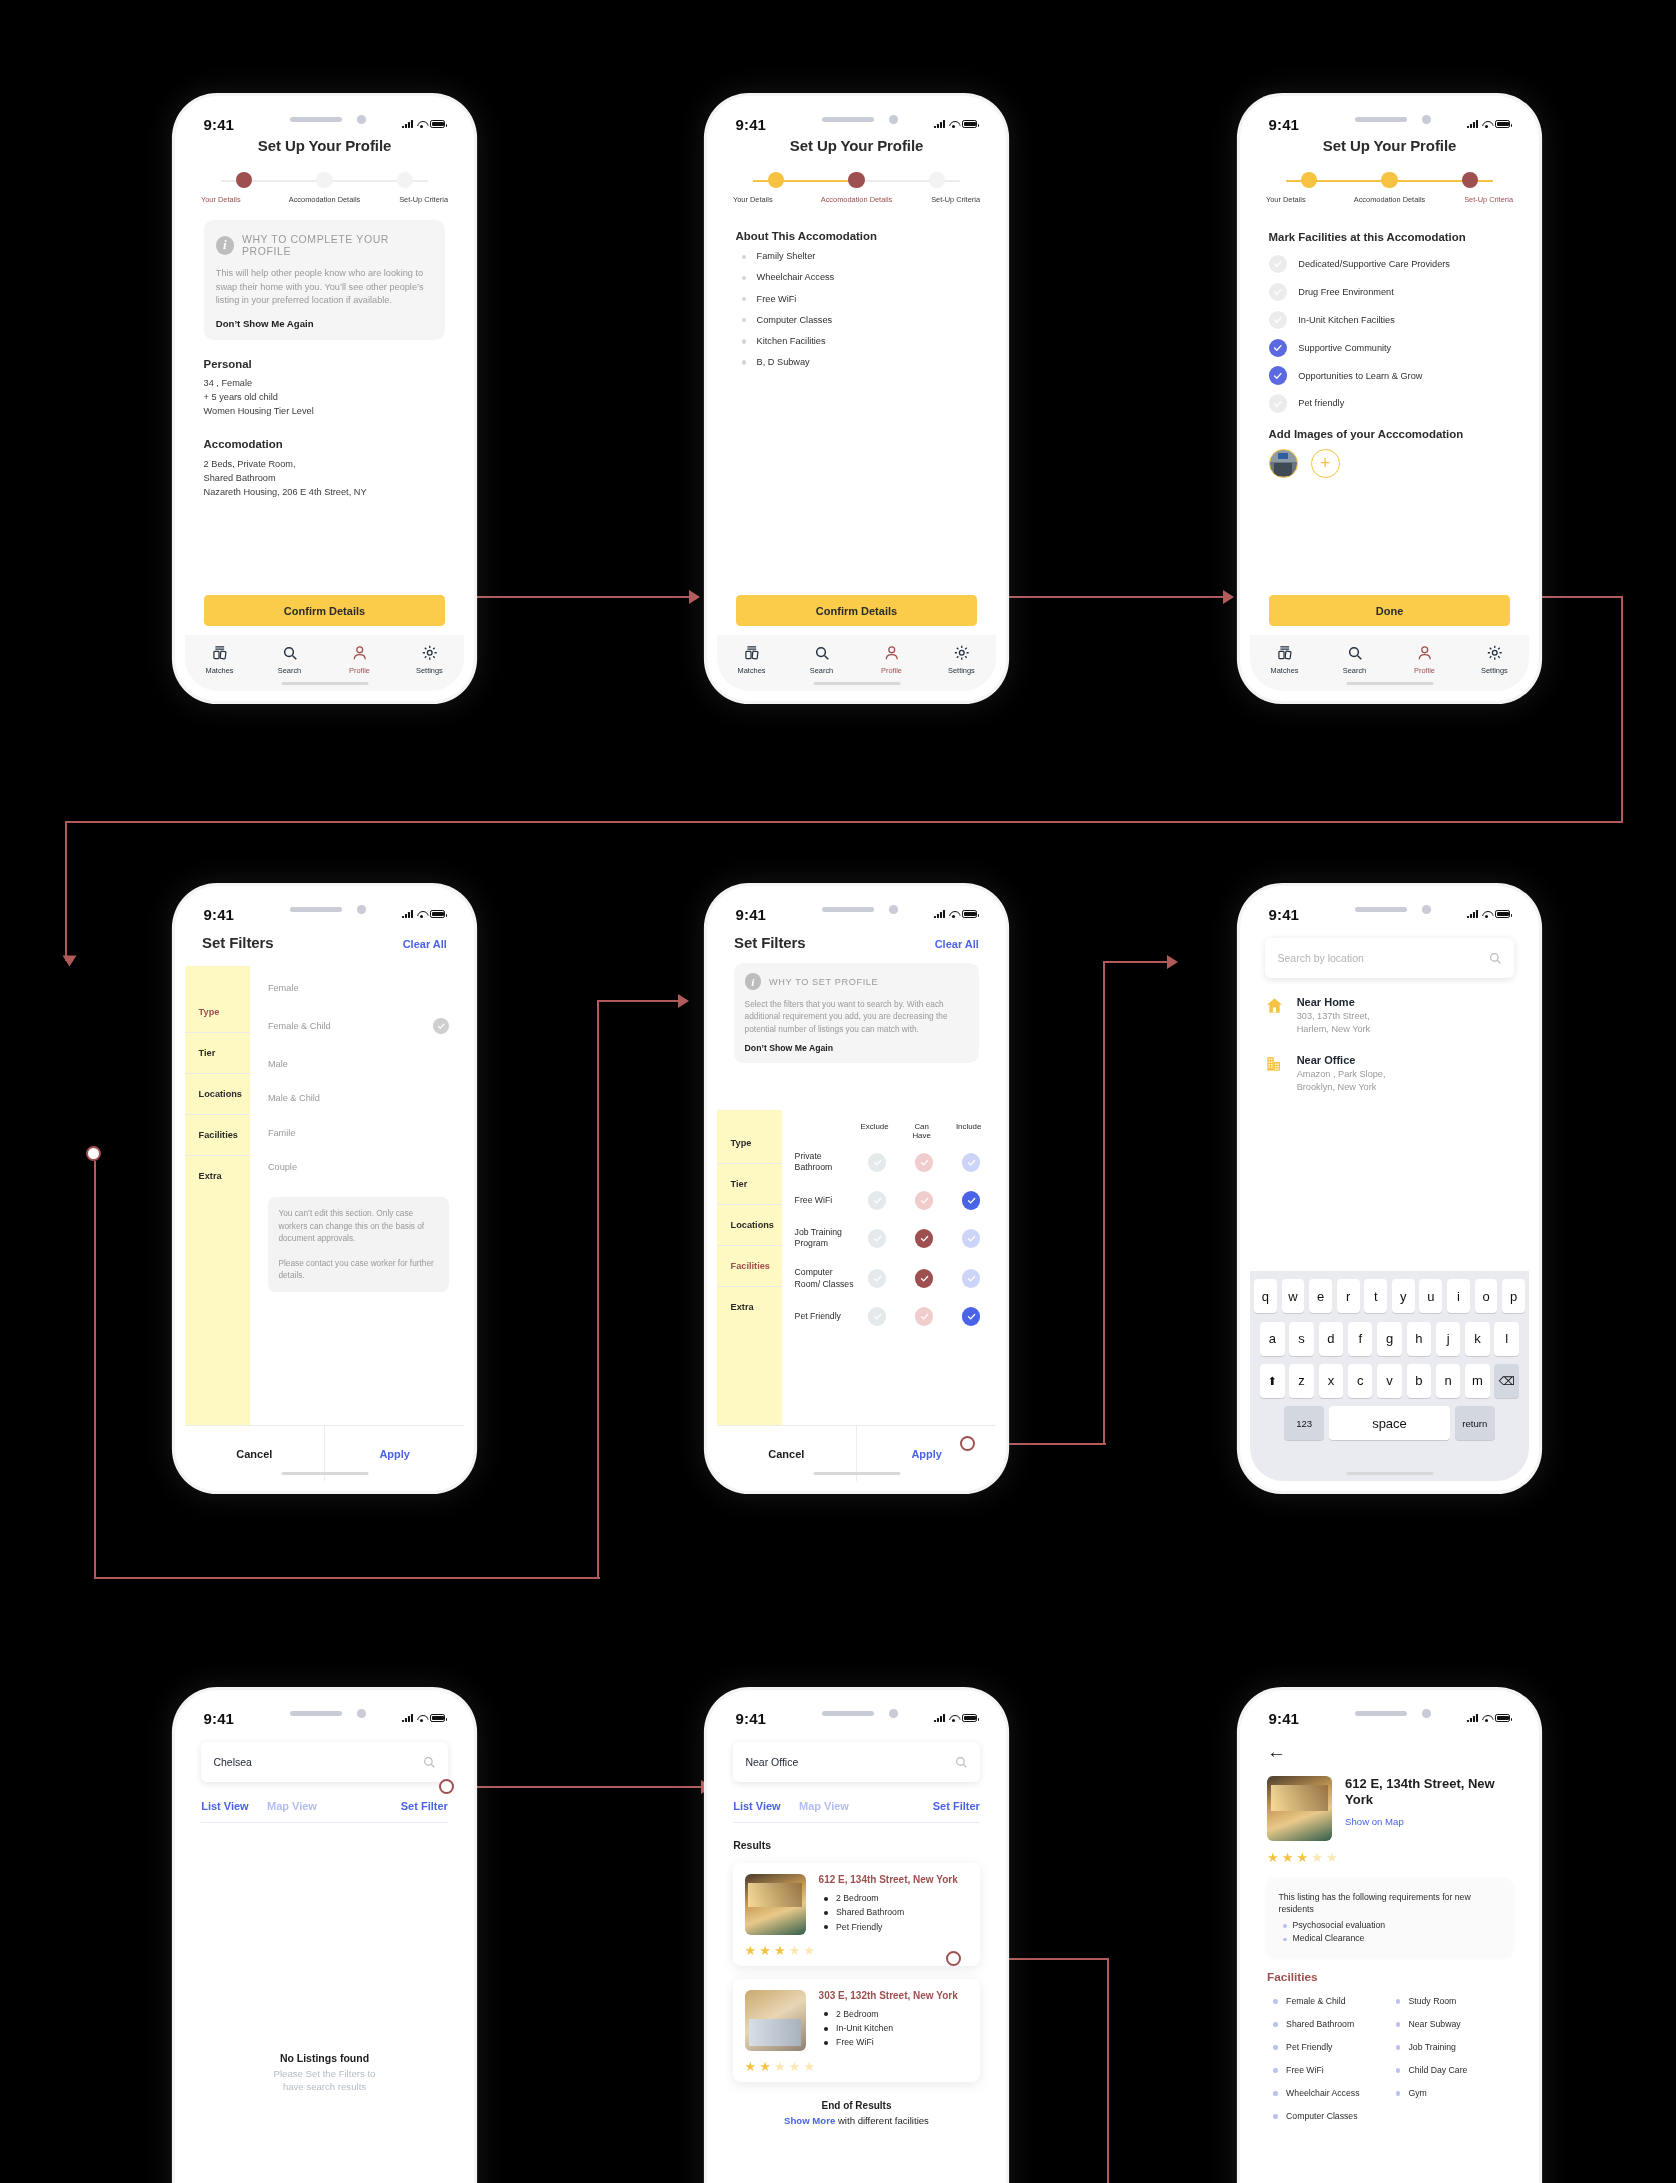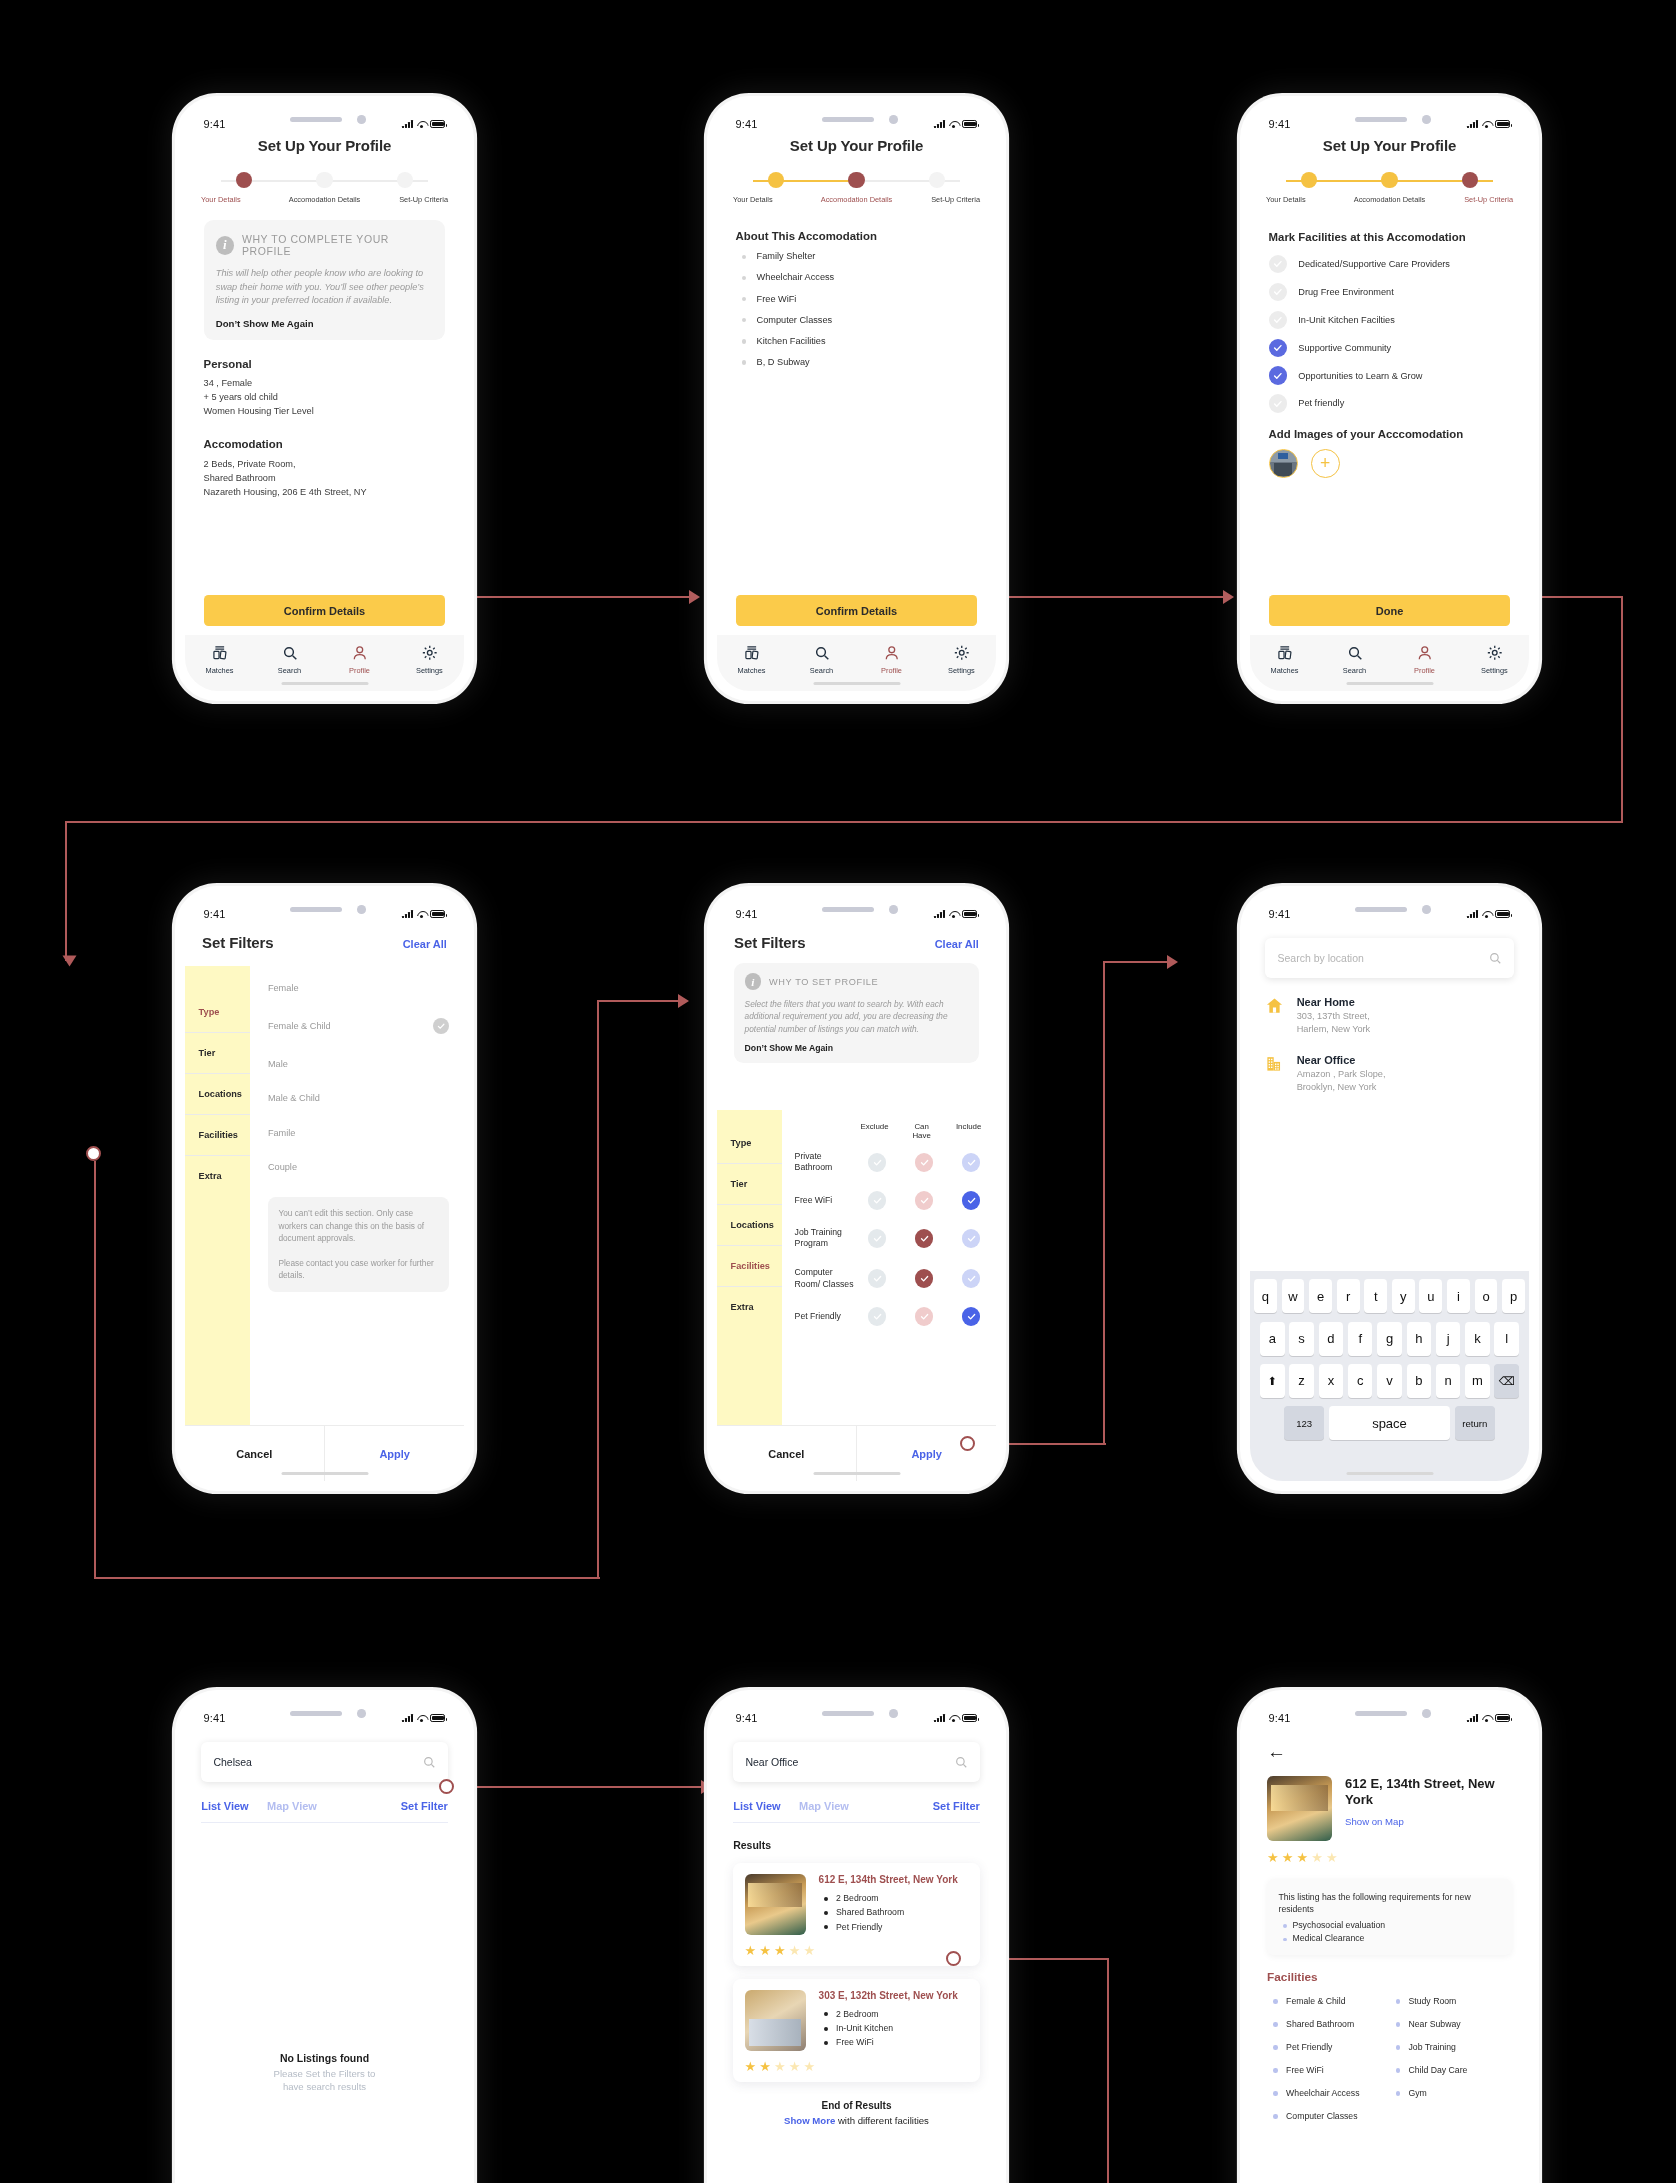--- a/index.html
+++ b/index.html
@@ -31,21 +31,21 @@
   .notch { position:absolute; top:0; left:50%; transform:translateX(-50%);
            width:122px; height:30px; background:#fff;
            border-bottom-left-radius:15px; border-bottom-right-radius:15px; z-index:5;}
   .notch .speaker { position:absolute; top:11.4px; left:26px; width:52px; height:5.2px;
                     border-radius:2.6px; background:#c9cbd6; }
   .notch .cam { position:absolute; top:9.6px; right:20px; width:8.7px; height:8.7px;
                 border-radius:50%; background:#c9cbd6; }
   .statusbar { position:absolute; top:0; left:0; right:0; height:31px; z-index:6;
                display:flex; align-items:center; justify-content:space-between;
                padding:6.1px 19px 0 19px; }
-  .st-time { font-size:11px; font-weight:400; letter-spacing:0.1px; color:#111; }
+  .st-time { font-size:15px; font-weight:700; letter-spacing:0.1px; color:#111; }
   .st-right { display:flex; align-items:center; gap:3.9px; }
   .bars { display:flex; align-items:flex-end; gap:1.3px; height:8.3px; }
   .bars i { display:block; width:1.7px; background:#111; border-radius:0.4px; }
   .bars i:nth-child(1){height:2.6px}.bars i:nth-child(2){height:4.4px}
   .bars i:nth-child(3){height:6.1px}.bars i:nth-child(4){height:7.9px}
   .wifi { width:10px; height:7.9px; position:relative; }
   .wifi::before{content:"";position:absolute;left:0;top:0.9px;width:10px;height:10px;
     border:1.7px solid #111;border-radius:50%;clip-path:polygon(0 0,100% 0,100% 42%,0 42%);}
   .wifi::after{content:"";position:absolute;left:3.5px;top:5.2px;width:3.1px;height:3.1px;
     background:#111;border-radius:50%;}
@@ -75,21 +75,21 @@
   .step:first-child .lbl { text-align:left; margin-left:-2.6px;}
   .step:last-child .lbl { text-align:right; margin-right:-2.6px;}
 
   
   .infobox { margin-top:15.7px; background:#f5f5f5; border-radius:9.6px; padding:13px 12.2px 11.4px; }
   .infohead { display:flex; align-items:center; gap:7.9px; }
   .i-icon { width:19px; height:19px; border-radius:50%; background:#bdbdbd; color:#fff;
             font-family:"Liberation Serif", serif; font-size:13px; font-style:italic;
             display:flex; align-items:center; justify-content:center; font-weight:700; }
   .infohead .h { font-size:10.5px; color:#9a9a9a; letter-spacing:0.6px; }
-  .infobody { margin-top:9.6px; font-size:9.2px; line-height:1.5; color:#9a9a9a;font-style:italic; }
+  .infobody { margin-top:9.6px; font-size:9.2px; line-height:1.5; color:#9a9a9a; }
   .infolink { margin-top:9.6px; font-size:9.6px; font-weight:700; color:#1d1d1d; }
 
   .sect-h { font-size:11.4px; font-weight:700; color:#2b2b2b; }
   .sect-b { margin-top:6.1px; font-size:9.2px; line-height:1.55; color:#3a3a3a; }
 
   ul.bul { list-style:none; margin-top:7.9px; }
   ul.bul li { position:relative; padding-left:21px; font-size:9.2px; line-height:1.35;
               margin-bottom:8.7px; color:#2f2f2f; }
   ul.bul li::before { content:""; position:absolute; left:6.1px; top:4.4px;
               width:4.4px; height:4.4px; border-radius:50%; background:#d5d5d5; }

